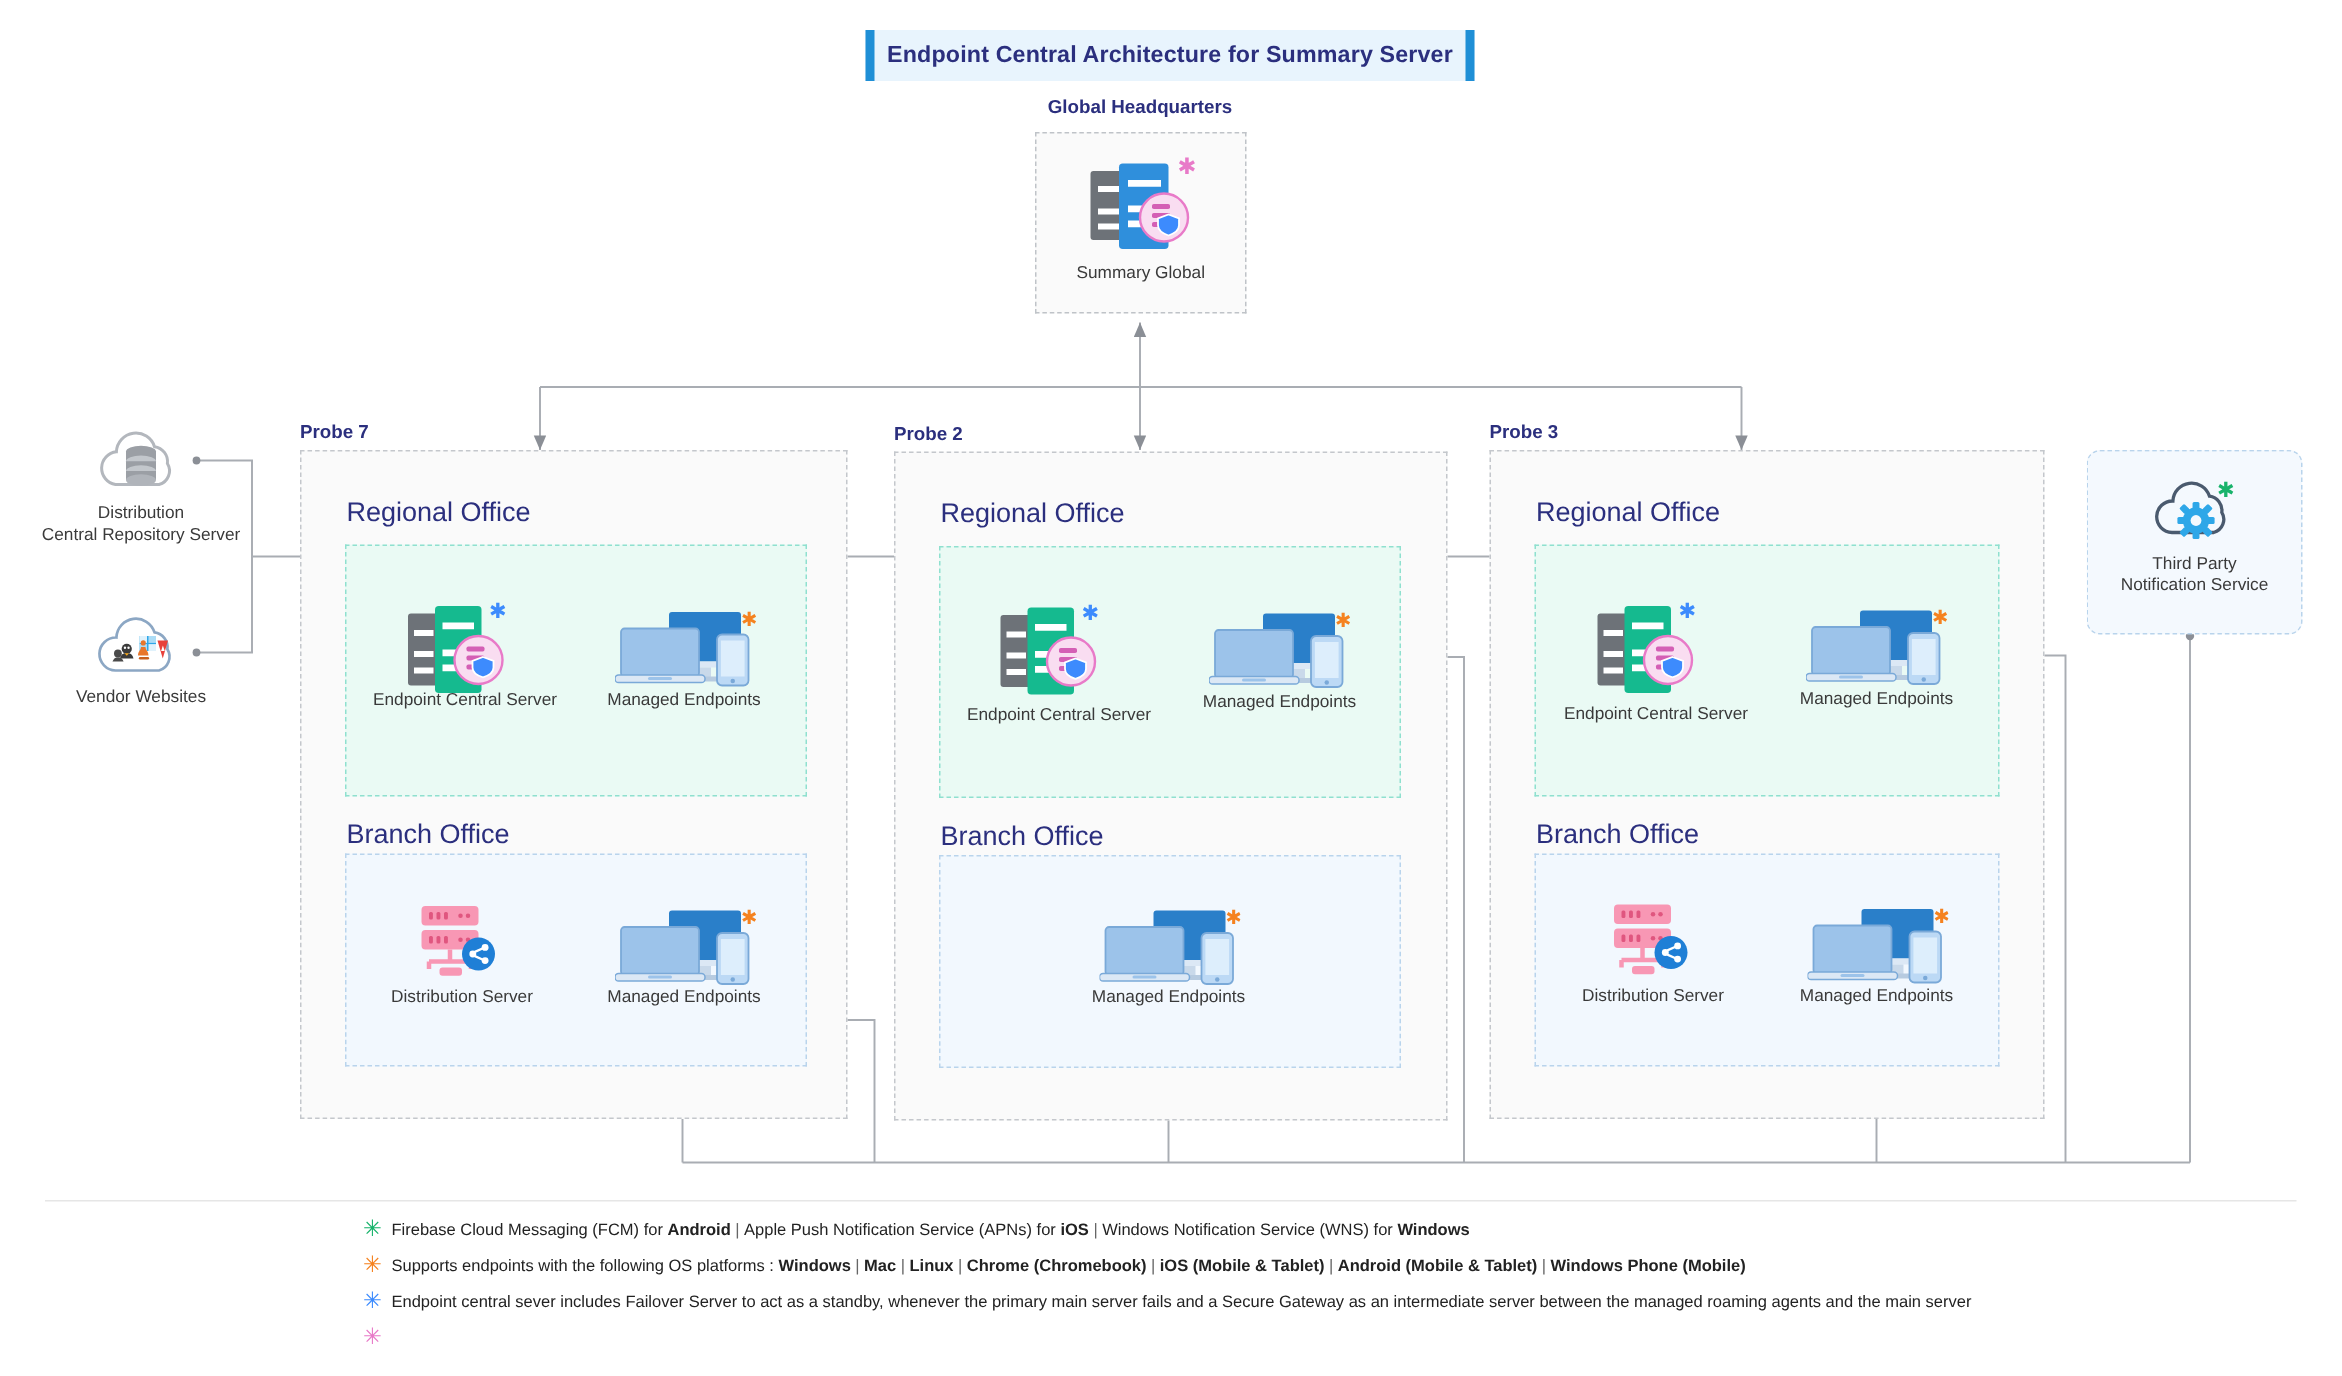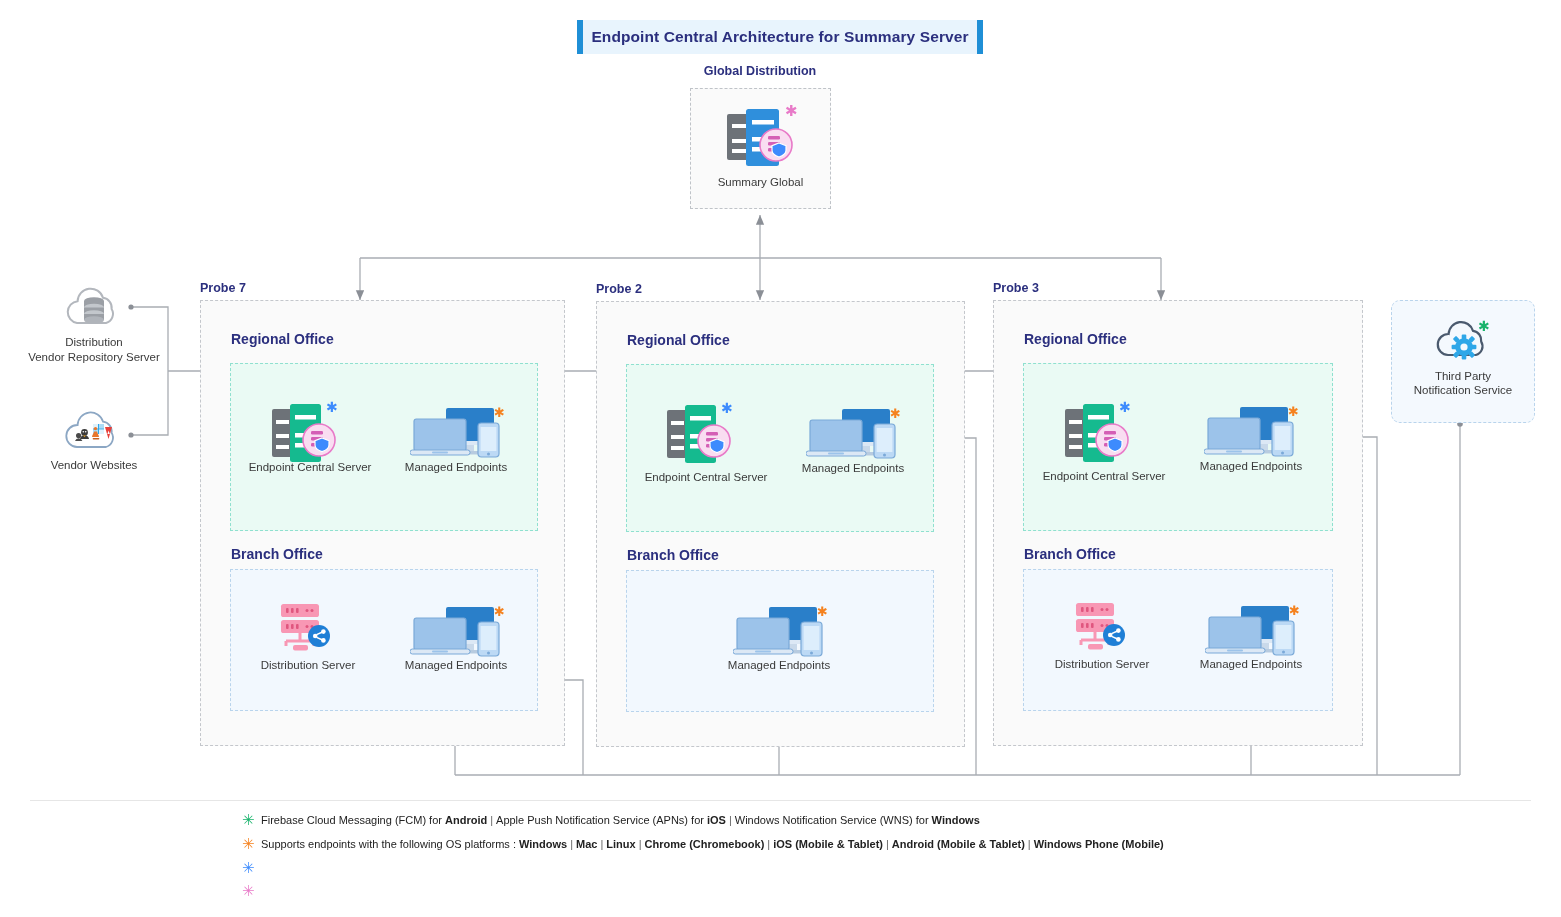--- a/index.html
+++ b/index.html
@@ -20,21 +20,21 @@
 
   
   .hq-box{left:690px;top:88px;width:139px;height:119px;border:1px dashed #bfc3c8;background:#fafafa;}
   .probe-box{border:1px dashed #c4c7cc;background:#fafafa;}
   .regional-box{border:1px dashed #8fe0cf;background:#eafaf4;}
   .branch-box{border:1px dashed #b9d4ec;background:#f2f8fe;}
   .tpn-box{left:1391px;top:300px;width:142px;height:121px;border:1px dashed #b9d4ec;
       background:#f4f9fe;border-radius:9px;}
 
   .probe-label{font-size:12.5px;font-weight:bold;color:#2b2f7e;}
-  .zone-label{font-size:14px;font-weight:bold;color:#2b2f7e;}
+  .zone-label{font-size:18px;font-weight:normal;color:#2b2f7e;}
   .node-label{font-size:11.5px;color:#3a3a3a;text-align:center;line-height:1.25;}
   .side-label{font-size:11.5px;color:#3a3a3a;text-align:center;line-height:1.3;}
 
   
   #legend-sep{left:30px;top:800px;width:1501px;height:1px;background:#e6e6e6;}
   .legend-row{display:flex;align-items:flex-start;gap:7px;}
   .legend-star{font-size:15px;line-height:13px;font-weight:bold;width:12px;flex:none;}
   .legend-text{font-size:11px;color:#222;line-height:14px;}
   .legend-text b{font-weight:bold;text-align:center;}
   .sep{color:#666;padding:0 3px;}
@@ -109,21 +109,21 @@
       <circle cx="1460" cy="424" r="2.8"></circle>
     </g>
   </svg>
 
   <div id="header-bar" class="abs">
     <span class="accent l"></span>
     <span class="accent r"></span>
     <span id="header-title">Endpoint Central Architecture for Summary Server</span>
   </div>
 
-  <div class="abs hq-label" style="left:660px;top:64px;width:200px;">Global Distribution</div>
+  <div class="abs hq-label" style="left:660px;top:64px;width:200px;">Global Headquarters</div>
 
   <div class="abs hq-box">
     <div class="abs" style="left:32px;top:14px;">
       <svg width="76" height="72" viewBox="0 0 76 72">
         <rect x="4" y="11" width="24" height="46" rx="2" fill="#6d7278"></rect>
         <rect x="9" y="21" width="14" height="4" fill="#fff"></rect>
         <rect x="9" y="36" width="14" height="4" fill="#fff"></rect>
         <rect x="9" y="46" width="14" height="4" fill="#fff"></rect>
         <rect x="23" y="6" width="33" height="57" rx="2.5" fill="#2f8fdc"></rect>
         <rect x="29" y="17" width="22" height="4.5" fill="#fff"></rect>
@@ -152,21 +152,21 @@
           <ellipse cx="31" cy="24.5" rx="10" ry="3.8" fill="#c3c7cc"></ellipse>
           <rect x="21" y="24.5" width="20" height="6.5" fill="#9b9fa5"></rect>
           <ellipse cx="31" cy="31" rx="10" ry="3.8" fill="#c3c7cc"></ellipse>
           <rect x="21" y="31" width="20" height="6" fill="#9b9fa5"></rect>
           <ellipse cx="31" cy="37" rx="10" ry="3.8" fill="#b0b4ba"></ellipse>
         </g>
       </svg>
     </div>
     <div class="side-label" style="margin-top:4px;">
       <div>Distribution</div>
-      <div>Vendor Repository Server</div>
+      <div>Central Repository Server</div>
     </div>
   </div>
 
   <div class="abs" style="left:24px;top:405px;width:140px;">
     <div style="display:flex;justify-content:center;">
       <svg width="66" height="48" viewBox="0 0 66 48">
         <path d="M16,42 a11,11 0 0,1 0.6,-22 a13,13 0 0,1 25.4,-3.4 a10,10 0 0,1 8.6,11.2 a9.6,9.6 0 0,1 -5.6,14.2 z" fill="#ffffff" stroke="#8ca7c4" stroke-width="1.8"></path>
         <path d="M19,34 a4.6,4.6 0 0,1 9,0 z" fill="#3b3b3b"></path>
         <circle cx="23.5" cy="27.5" r="3.4" fill="#3b3b3b"></circle>
         <circle cx="22.3" cy="26.8" r="0.8" fill="#fff"></circle>
@@ -478,19 +478,20 @@
       <div class="legend-row">
         <span class="legend-star" style="color: rgb(24, 179, 107);">✳</span>
         <span class="legend-text"><span>Firebase Cloud Messaging (FCM) for </span><b>Android</b><span class="sep">|</span><span>Apple Push Notification Service (APNs) for </span><b>iOS</b><span class="sep">|</span><span>Windows Notification Service (WNS) for </span><b>Windows</b></span>
       </div>
       <div class="legend-row">
         <span class="legend-star" style="color: rgb(245, 130, 31);">✳</span>
         <span class="legend-text"><span>Supports endpoints with the following OS platforms : </span><b>Windows</b><span class="sep">|</span><b>Mac</b><span class="sep">|</span><b>Linux</b><span class="sep">|</span><b>Chrome (Chromebook)</b><span class="sep">|</span><b>iOS (Mobile &amp; Tablet)</b><span class="sep">|</span><b>Android (Mobile &amp; Tablet)</b><span class="sep">|</span><b>Windows Phone (Mobile)</b></span>
       </div>
       <div class="legend-row">
         <span class="legend-star" style="color: rgb(61, 139, 253);">✳</span>
+        <span class="legend-text"><span>Endpoint central sever includes Failover Server to act as a standby, whenever the primary main server fails and a Secure Gateway as an intermediate server between the managed roaming agents and the main server</span></span>
       </div>
       <div class="legend-row">
         <span class="legend-star" style="color: rgb(232, 122, 200);">✳</span>
       </div>
     </div>
 
 </div>
 
 </body></html>

